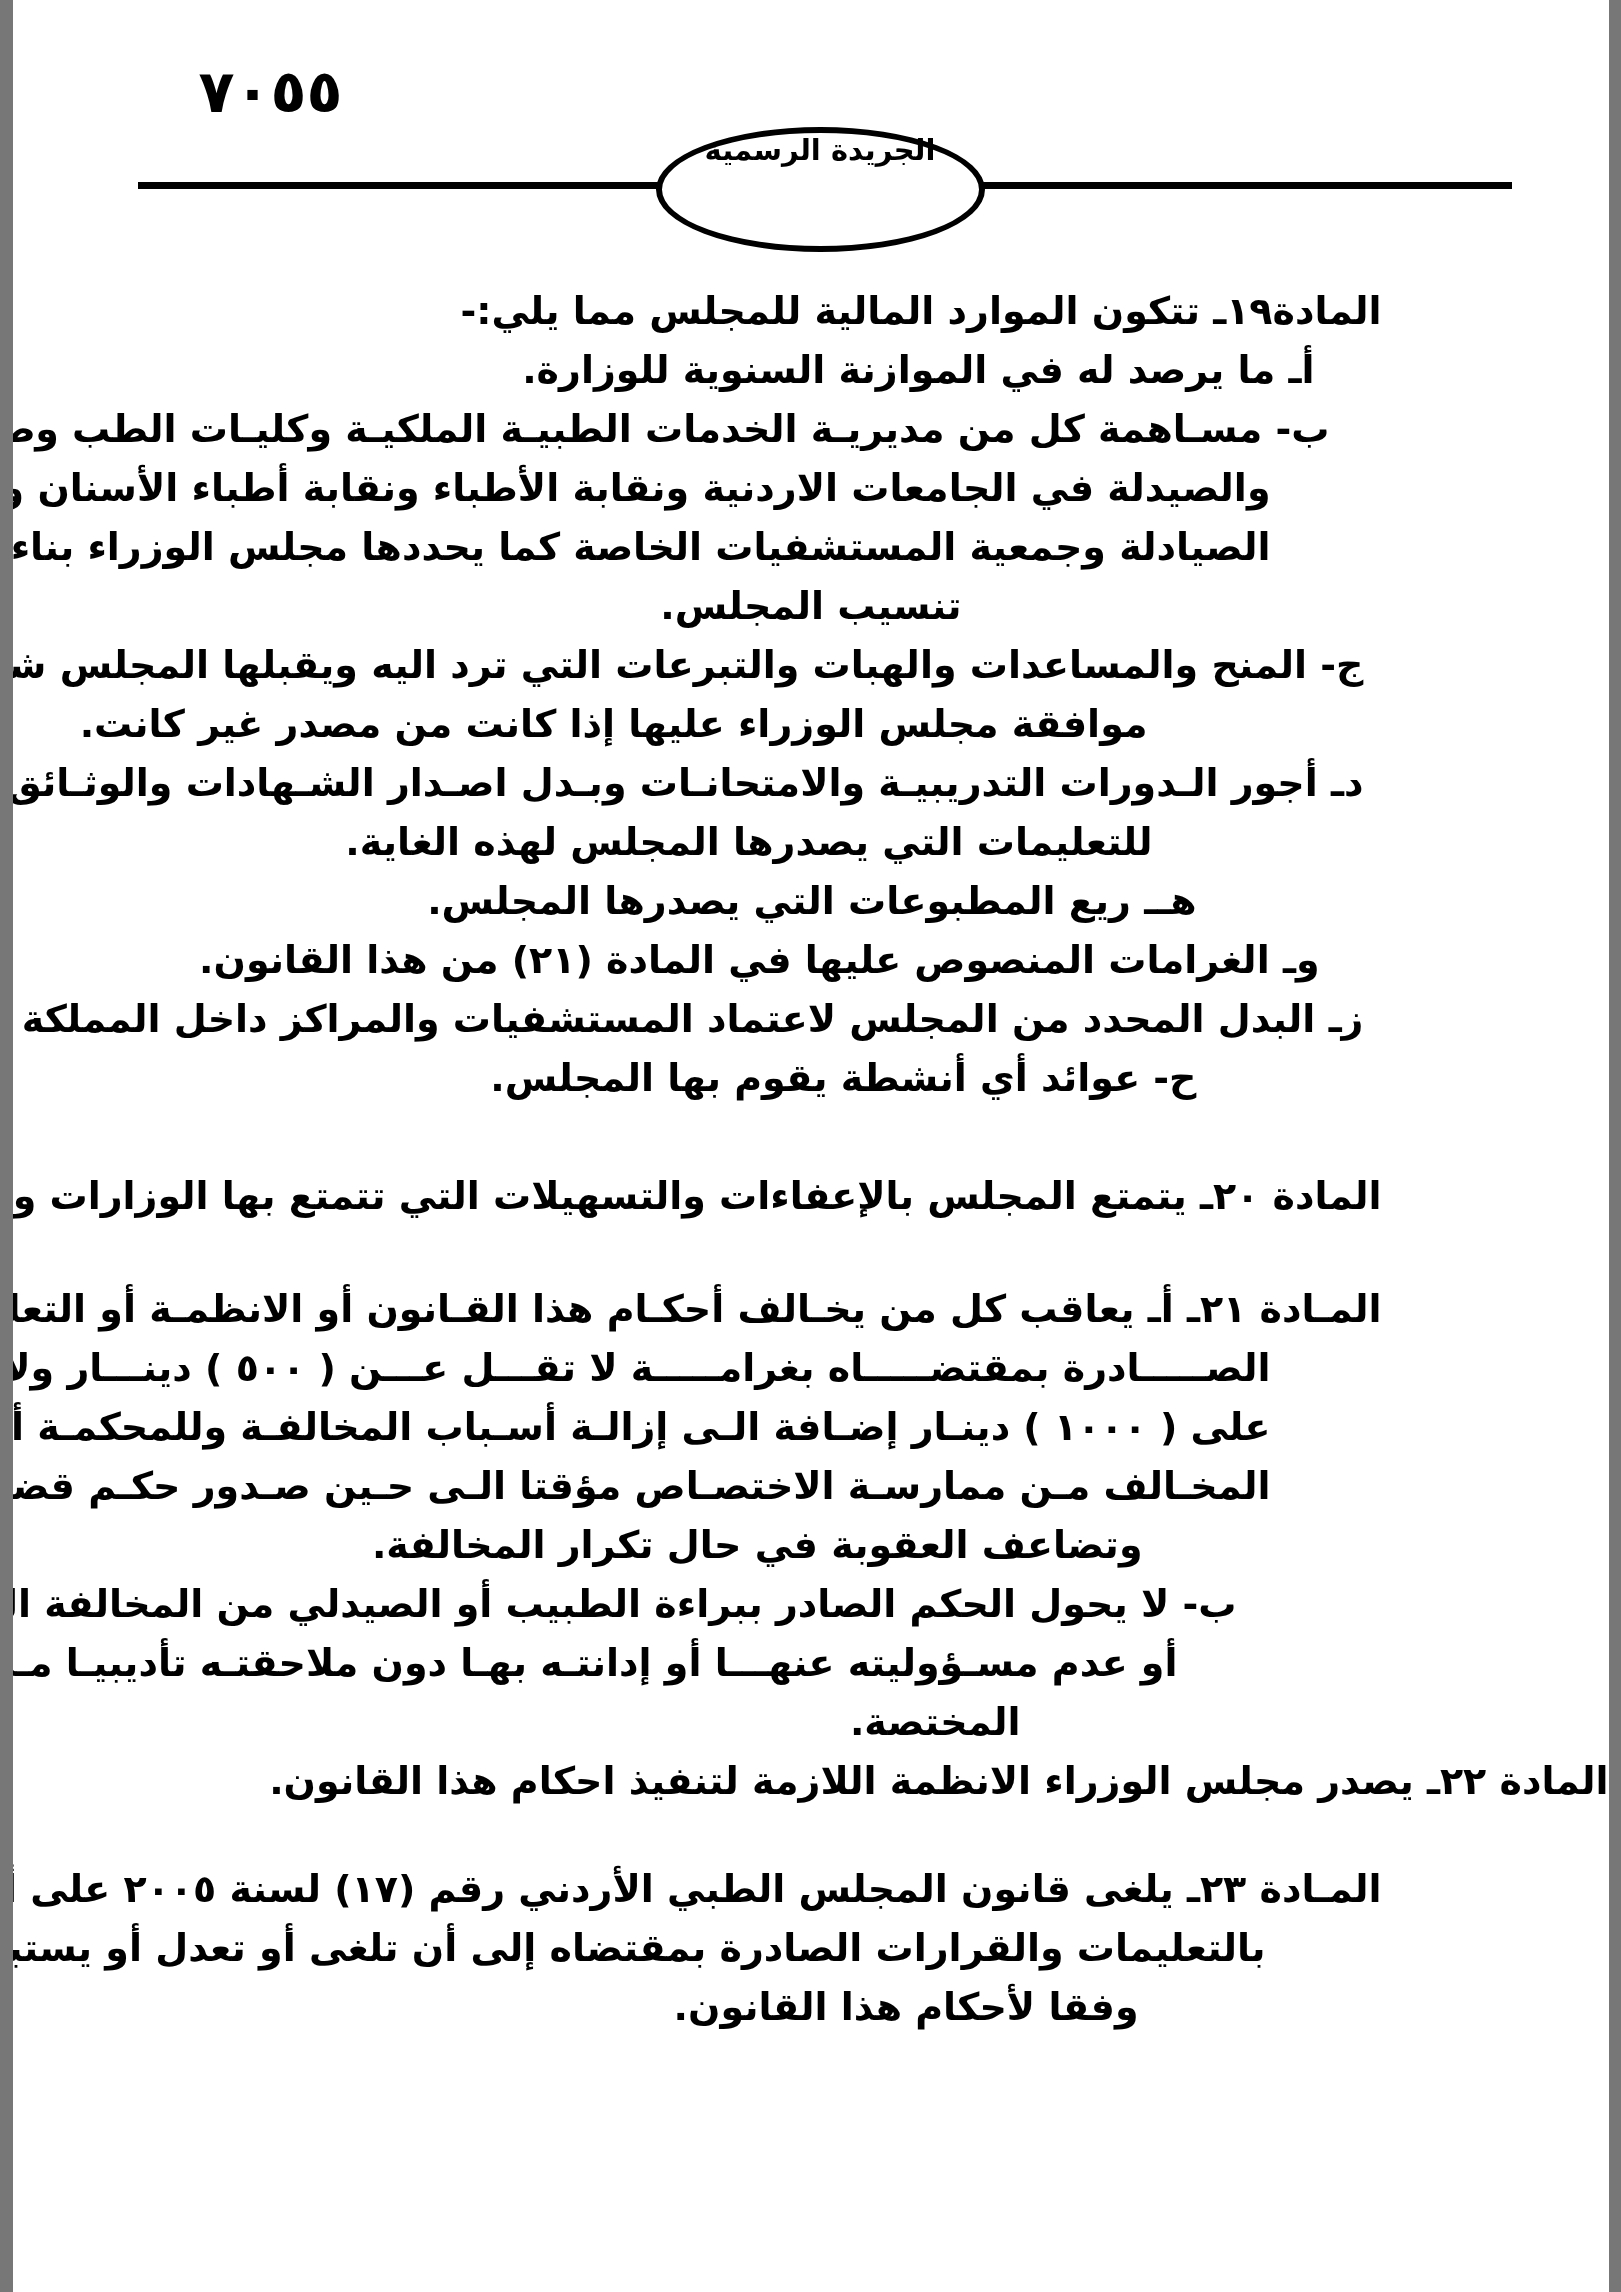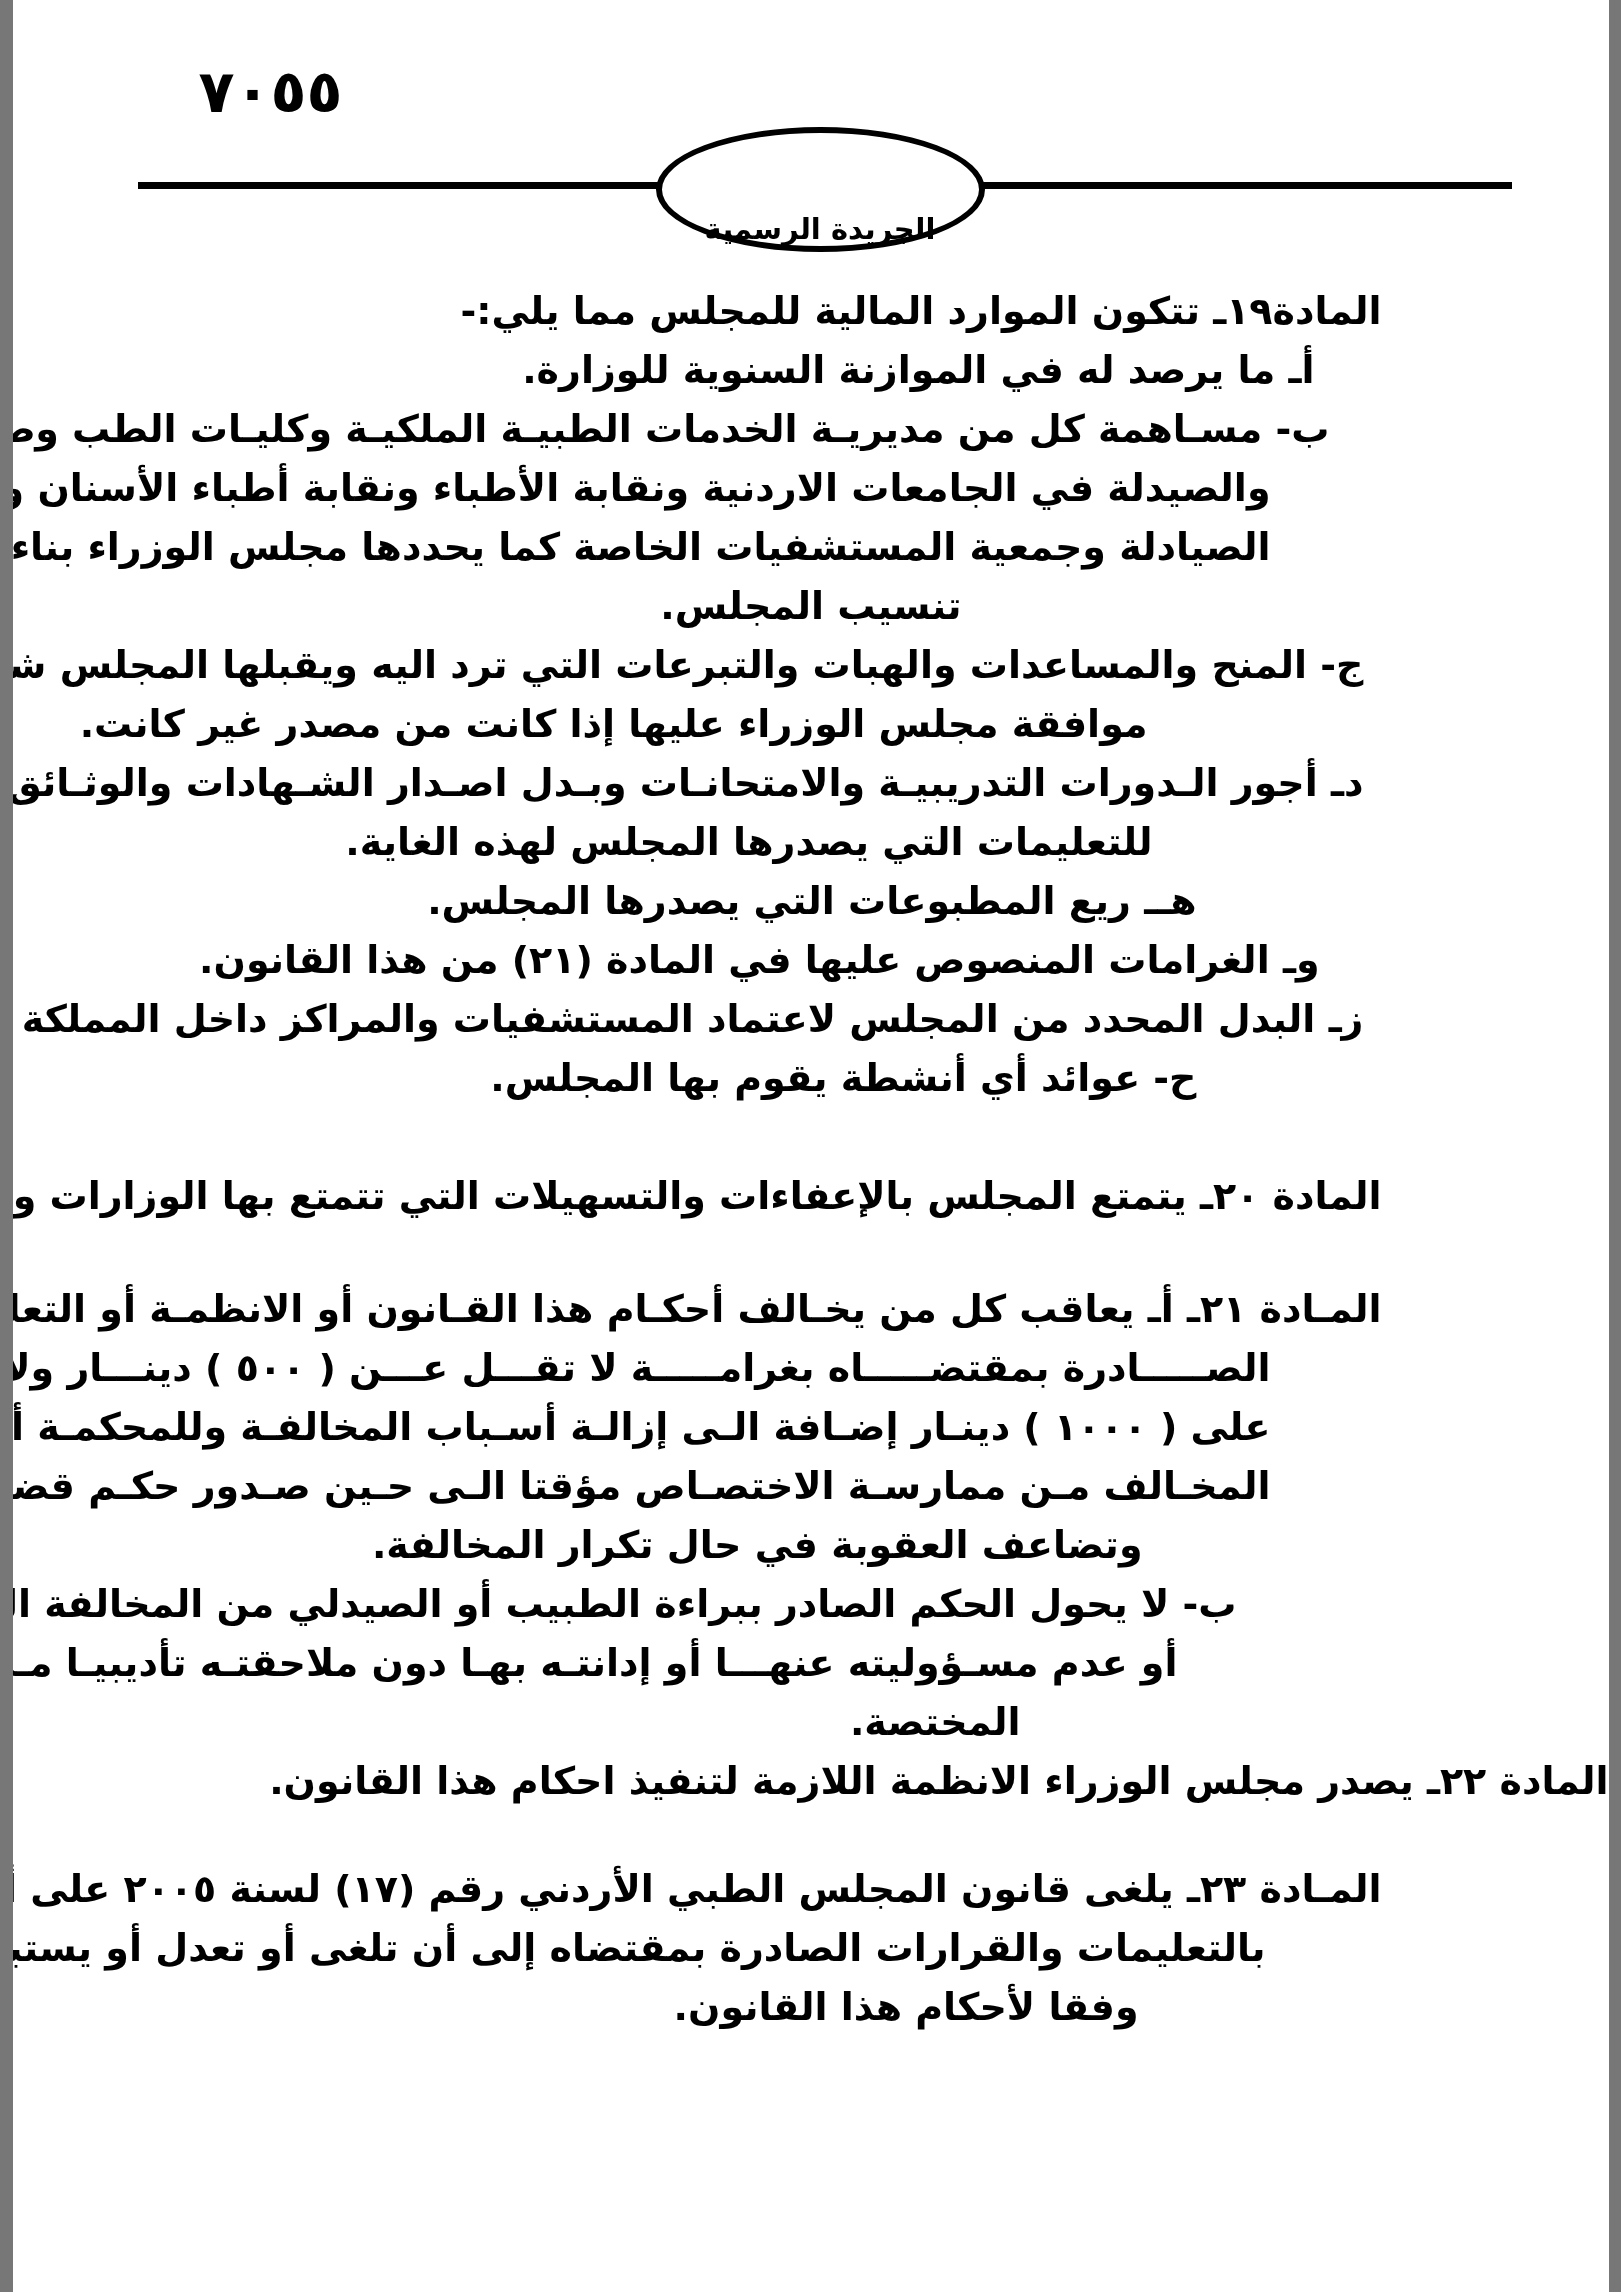--- a/index.html
+++ b/index.html
@@ -19,21 +19,21 @@
     direction:rtl;
   }
   .rule{
     position:absolute;left:125px;top:182px;
     width:1374px;height:6.9px;background:#000;z-index:1;
   }
   .banner{
     position:absolute;left:643px;top:127px;
     width:329px;height:125px;
     background:#fff;border:6.9px solid #000;border-radius:50%;
-    display:flex;align-items:flex-end;justify-content:center;
+    display:flex;align-items:flex-start;justify-content:center;
     z-index:2;box-sizing:border-box;
   }
   .banner-title{
     font-size:29px;font-weight:700;direction:rtl;white-space:nowrap;
   }
   .content{
     position:absolute;top:282px;left:0;right:0;
     direction:rtl;
   }
   .ln{

